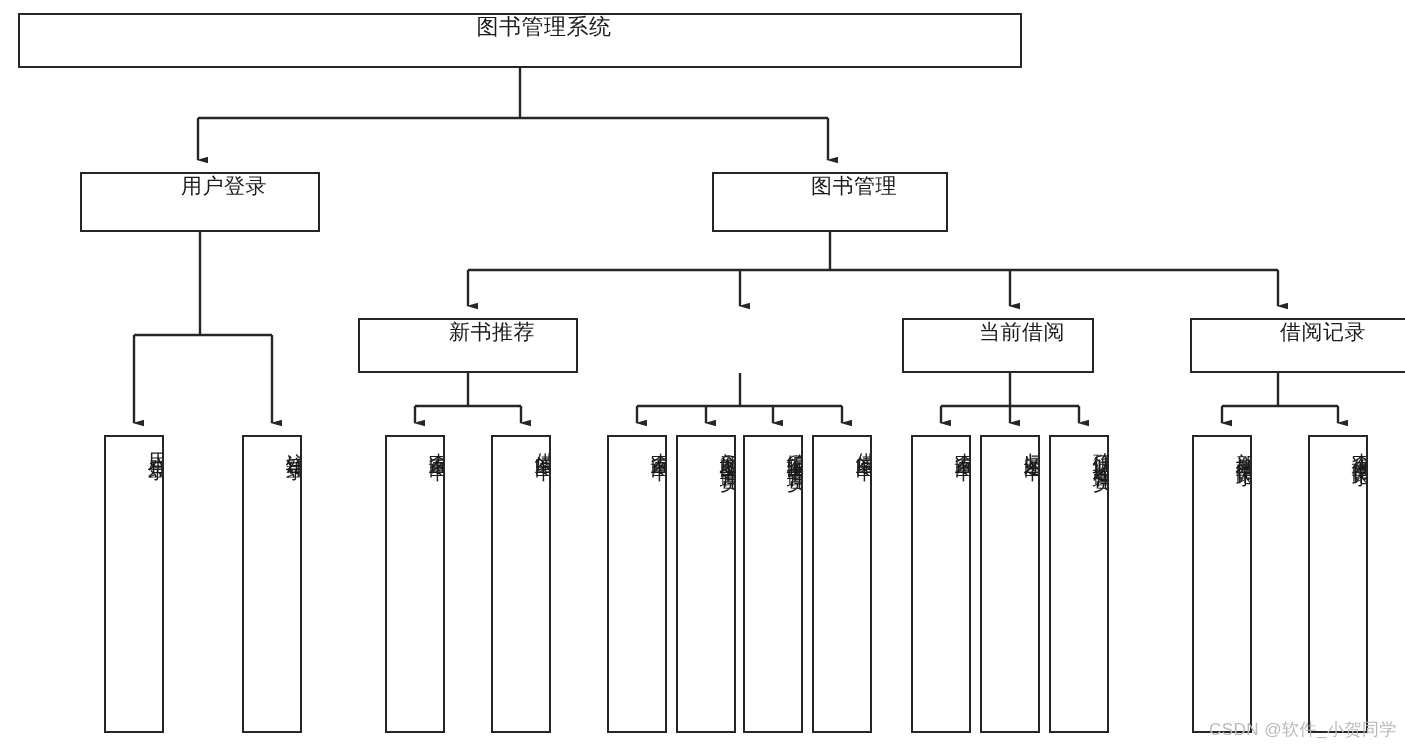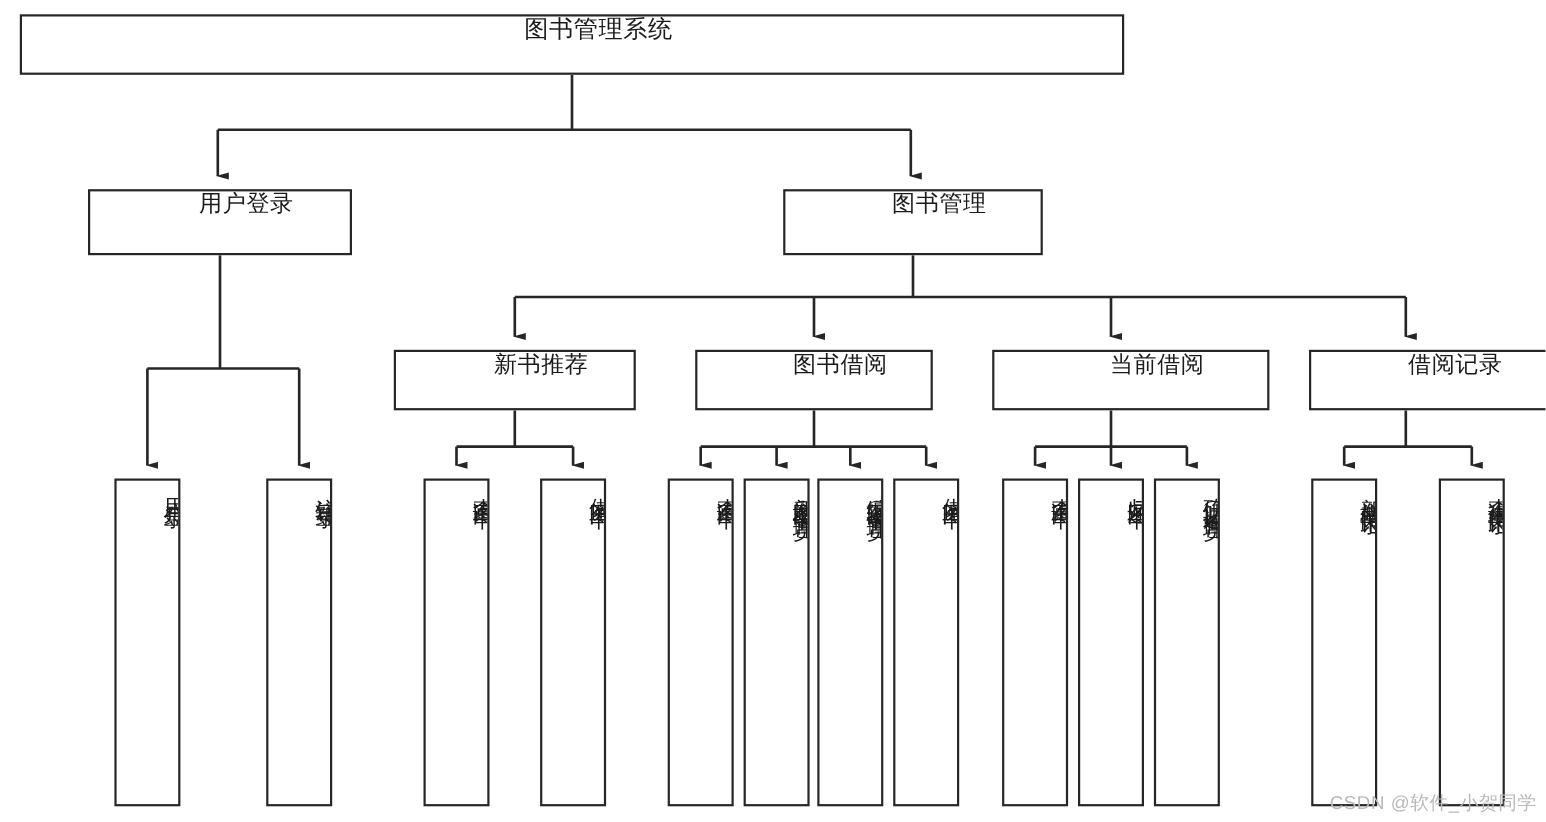--- a/index.html
+++ b/index.html
@@ -146,24 +146,21 @@
   <div class="node-box level2" style="left:80px; top:172px; width:240px; height:60px;">
     <span class="node-label">用户登录</span>
   </div>
   <div class="node-box level2" style="left:712px; top:172px; width:236px; height:60px;">
     <span class="node-label">图书管理</span>
   </div>
 
   <div class="node-box level3" style="left:358px; top:318px; width:220px; height:55px;">
     <span class="node-label">新书推荐</span>
   </div>
-  <div class="node-box level3" style="left:632px; top:318px; width:216px; height:55px;">
-    <span class="node-label">图书借阅</span>
-  </div>
-  <div class="node-box level3" style="left:902px; top:318px; width:252px; height:55px;">
+  <div class="node-box level3" style="left:902px; top:318px; width:192px; height:55px;">
     <span class="node-label">当前借阅</span>
   </div>
   <div class="node-box level3" style="left:1170px; top:318px; width:218px; height:55px;margin-left:20px;">
     <span class="node-label">借阅记录</span>
   </div>
 
   <div class="node-box vertical" style="left:104px; top:435px; width:60px; height:298px;">
     <span class="node-label">用户登录</span>
   </div>
   <div class="node-box vertical" style="left:242px; top:435px; width:60px; height:298px;">

